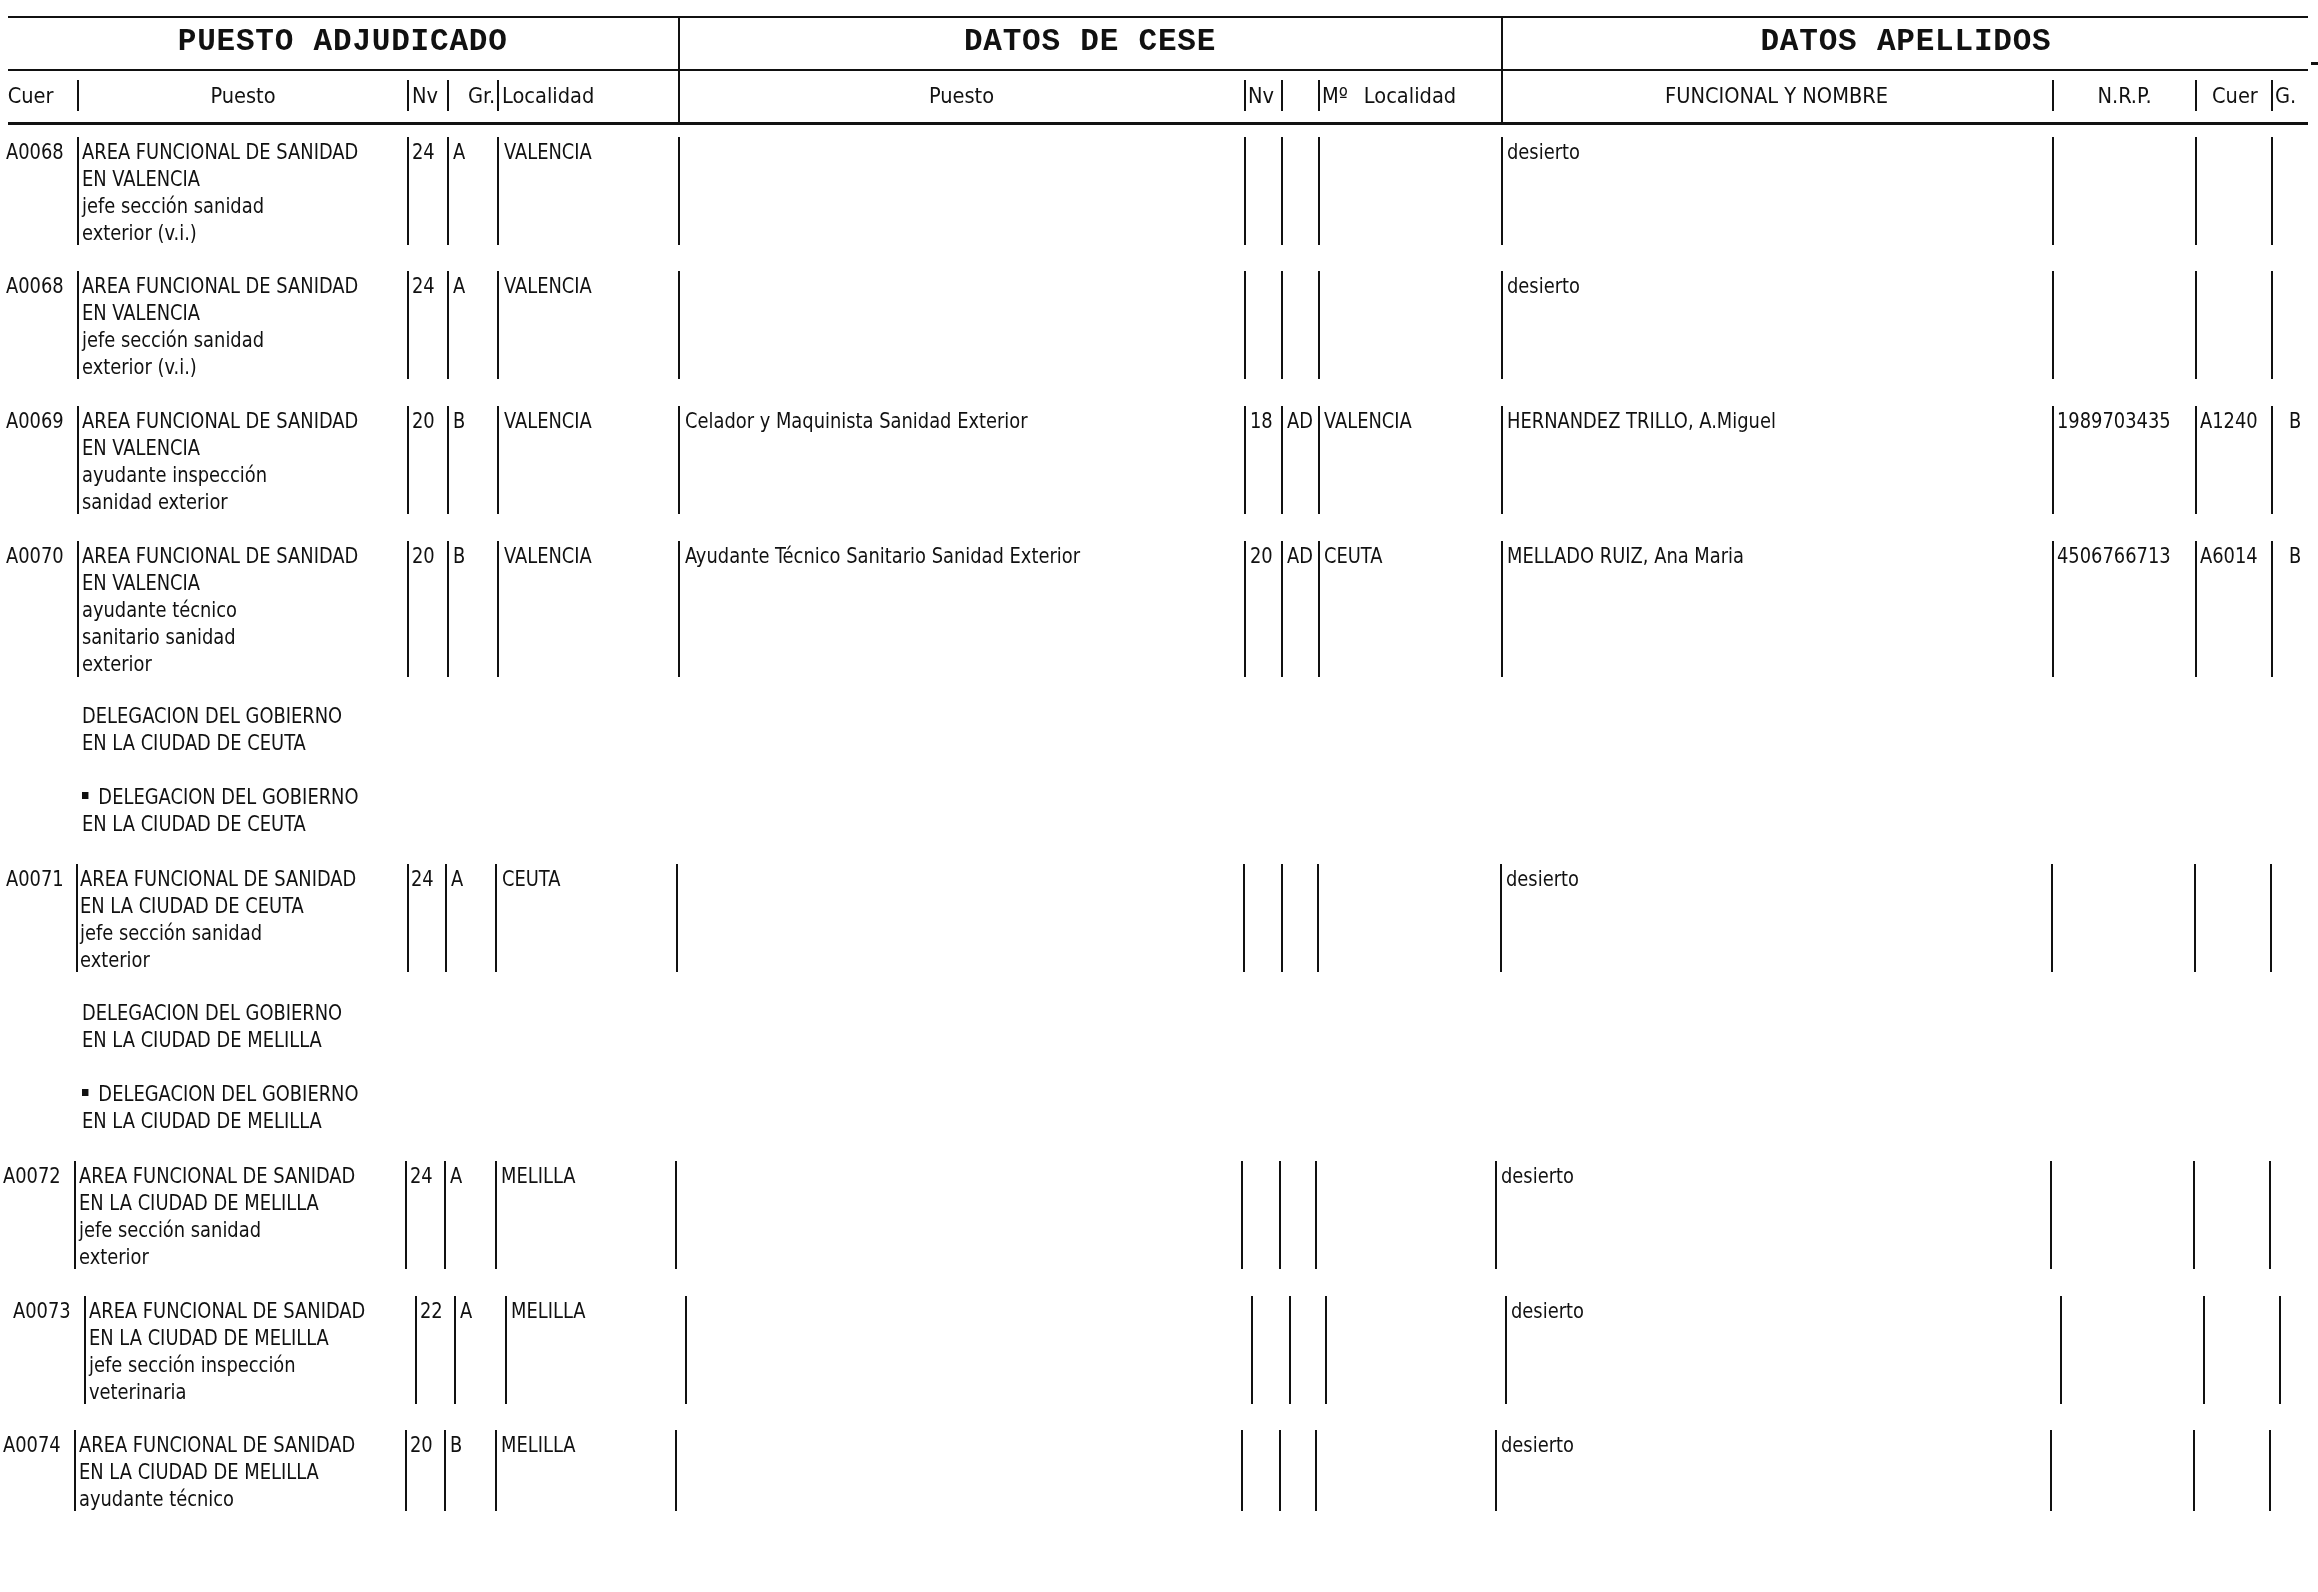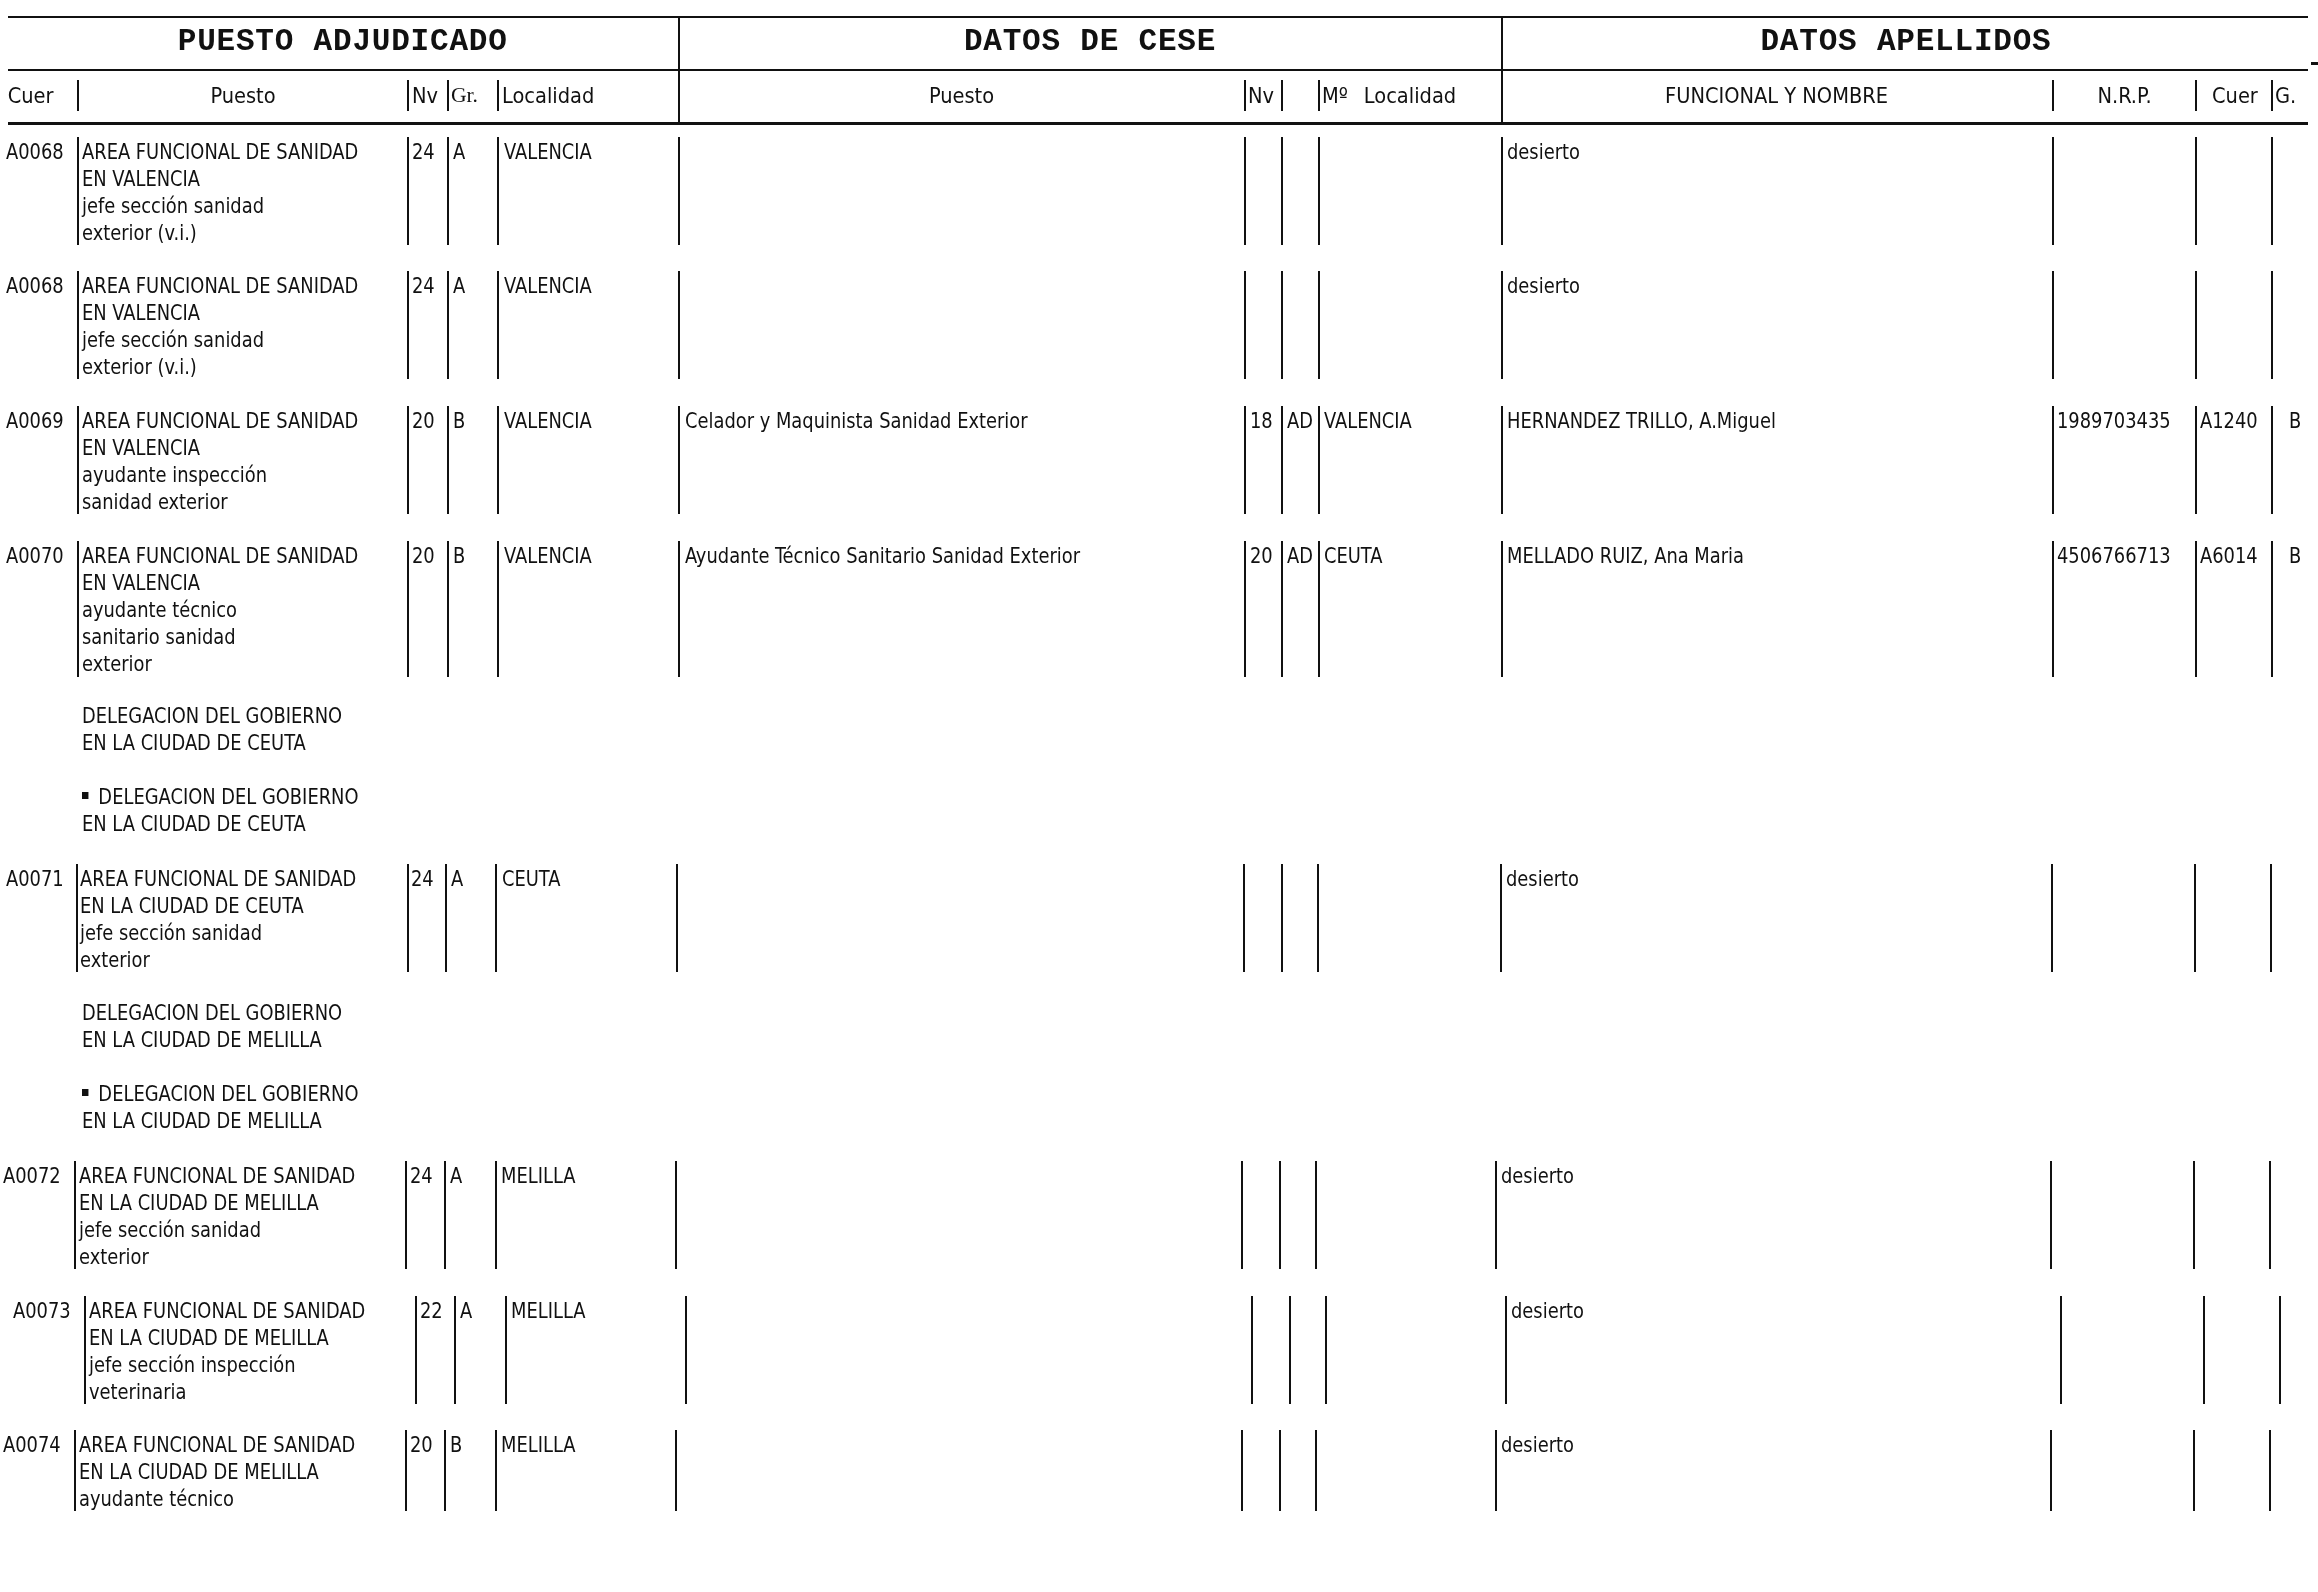--- a/index.html
+++ b/index.html
@@ -32,21 +32,21 @@
 <div class="title" style="left:7.7px;width:670px;">PUESTO ADJUDICADO</div>
 <div class="title" style="left:679px;width:822px;">DATOS DE CESE</div>
 <div class="title" style="left:1502px;width:808px;">DATOS APELLIDOS</div>
 
 <div class="colh" style="left:7.7px;">Cuer</div>
 <div class="vline" style="left:77px;top:80px;height:31px;"></div>
 <div class="colh c" style="left:79px;width:328px;">Puesto</div>
 <div class="vline" style="left:407px;top:80px;height:31px;"></div>
 <div class="colh" style="left:412px;">Nv</div>
 <div class="vline" style="left:447px;top:80px;height:31px;"></div>
-<div class="colh" style="left:451px;font-family:Liberation Serif, serif;">Gr.</div>
+<div class="colh" style="left:468px;">Gr.</div>
 <div class="vline" style="left:497px;top:80px;height:31px;"></div>
 <div class="colh" style="left:502px;">Localidad</div>
 
 <div class="colh c" style="left:679px;width:565px;">Puesto</div>
 <div class="vline" style="left:1244px;top:80px;height:31px;"></div>
 <div class="colh" style="left:1248px;">Nv</div>
 <div class="vline" style="left:1281px;top:80px;height:31px;"></div>
 <div class="colh" style="left:1286px;margin-left:36px;">Mº</div>
 <div class="vline" style="left:1318px;top:80px;height:31px;"></div>
 <div class="colh c" style="left:1319px;width:182px;">Localidad</div>

